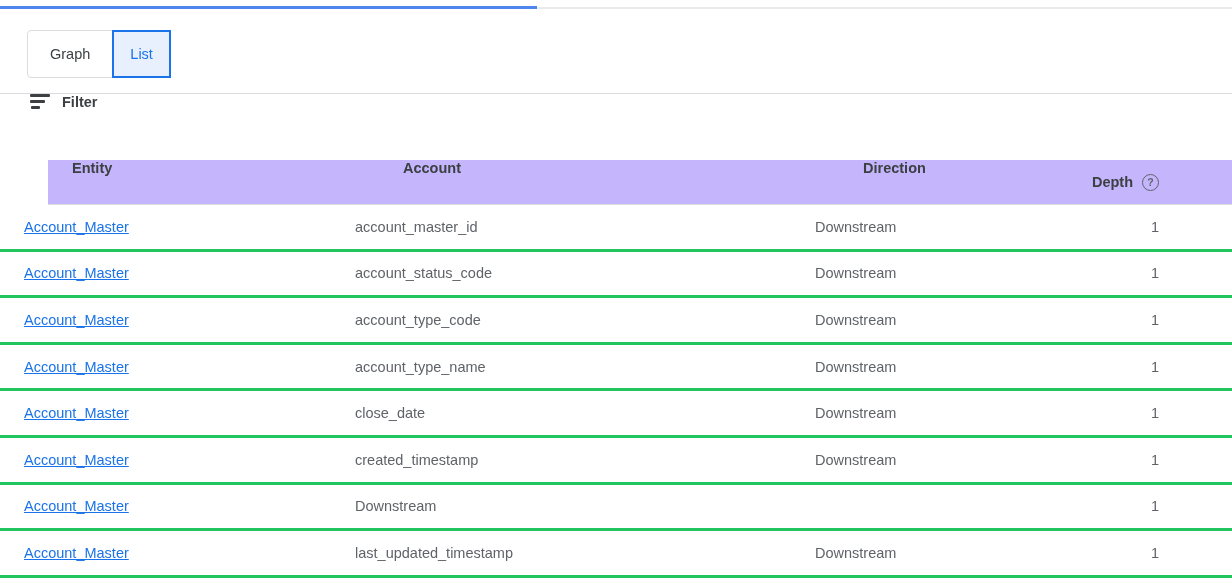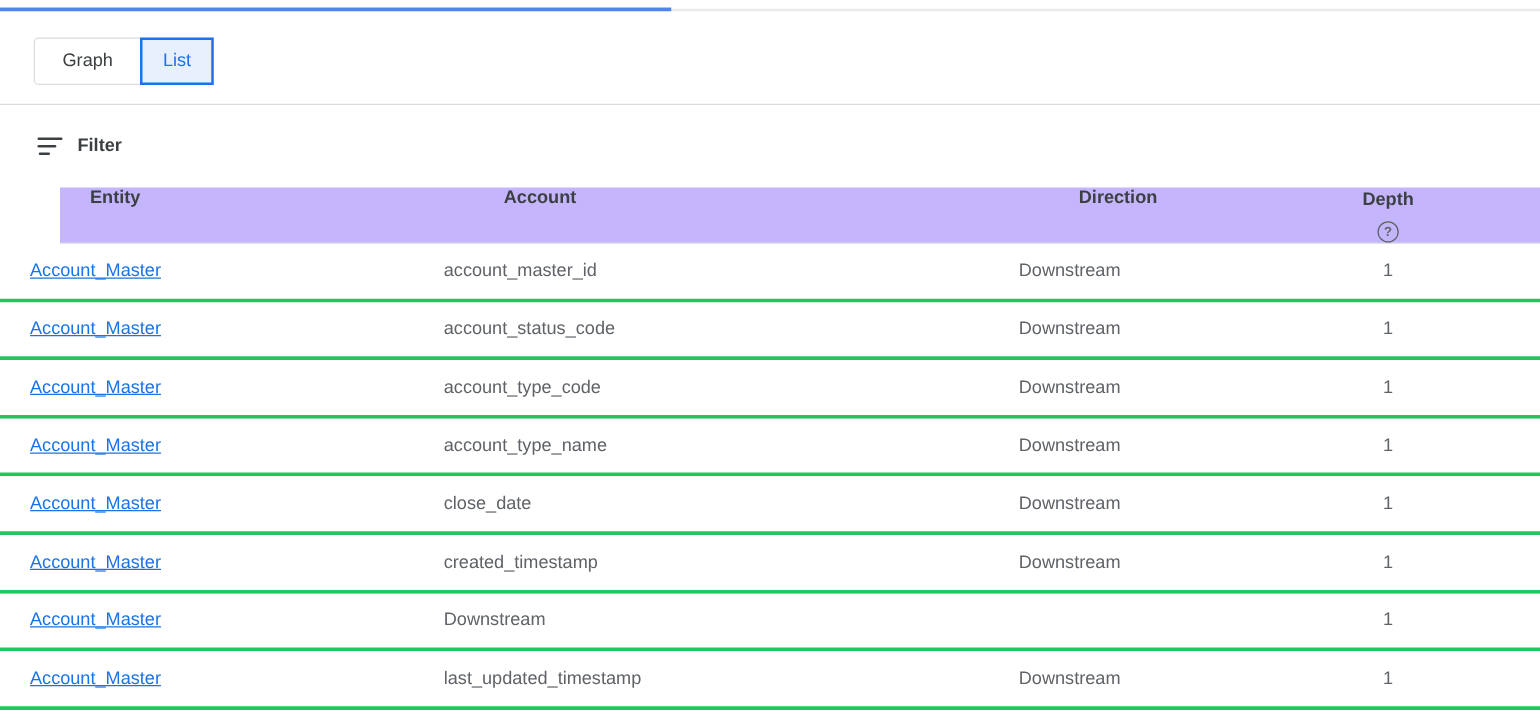--- a/index.html
+++ b/index.html
@@ -26,21 +26,21 @@
     position: absolute;
     left: 0;
     bottom: -2px;
     width: 537px;
     height: 3px;
     background: var(--tab-accent, #4e86ee);
   }
 
   
   .toolbar { padding: 21px 0 15px 27px; }
-  .segmented { display: inline-flex; align-items: stretch; height: 38px; }
+  .segmented { display: inline-flex; align-items: stretch; height: 48px; }
   .seg-btn {
     font-family: inherit;
     font-size: 14.5px;
     color: #3c4043;
     background: #fff;
     border: 1px solid #dadce0;
     border-radius: 4px 0 0 4px;
     padding: 0 22px;
     cursor: pointer;
     display: inline-flex;
@@ -54,21 +54,20 @@
     font-weight: 500;
     padding: 0 16px;
     margin-left: -1px;
   }
 
   
   .filter-bar {
     height: 67px;
     border-top: 1px solid #dadce0;
     display: flex;
-    align-items: center;
     padding: 0 24px 0 30px;
   }
   .filter-icon {
     display: inline-flex;
     flex-direction: column;
     gap: 3.5px;
     margin-right: 12px;
     width: 20px;
   }
   .filter-icon i {
@@ -120,21 +119,20 @@
   .col-entity   { width: 355px; padding-left: 24px; }
   .col-column   { width: 460px; }
   .col-direction{ flex: 1; }
   .col-depth {
     width: 170px;
     padding-right: 73px;
     display: flex;
     align-items: center;
     justify-content: flex-end;
     gap: 9px;
-    flex-direction: column;
   }
   .entity-link {
     color: var(--link-blue, #1a73e8);
     text-decoration: underline;
     cursor: pointer;
   }
   .help {
     width: 17px;
     height: 17px;
     border: 1.5px solid #5f6368;

